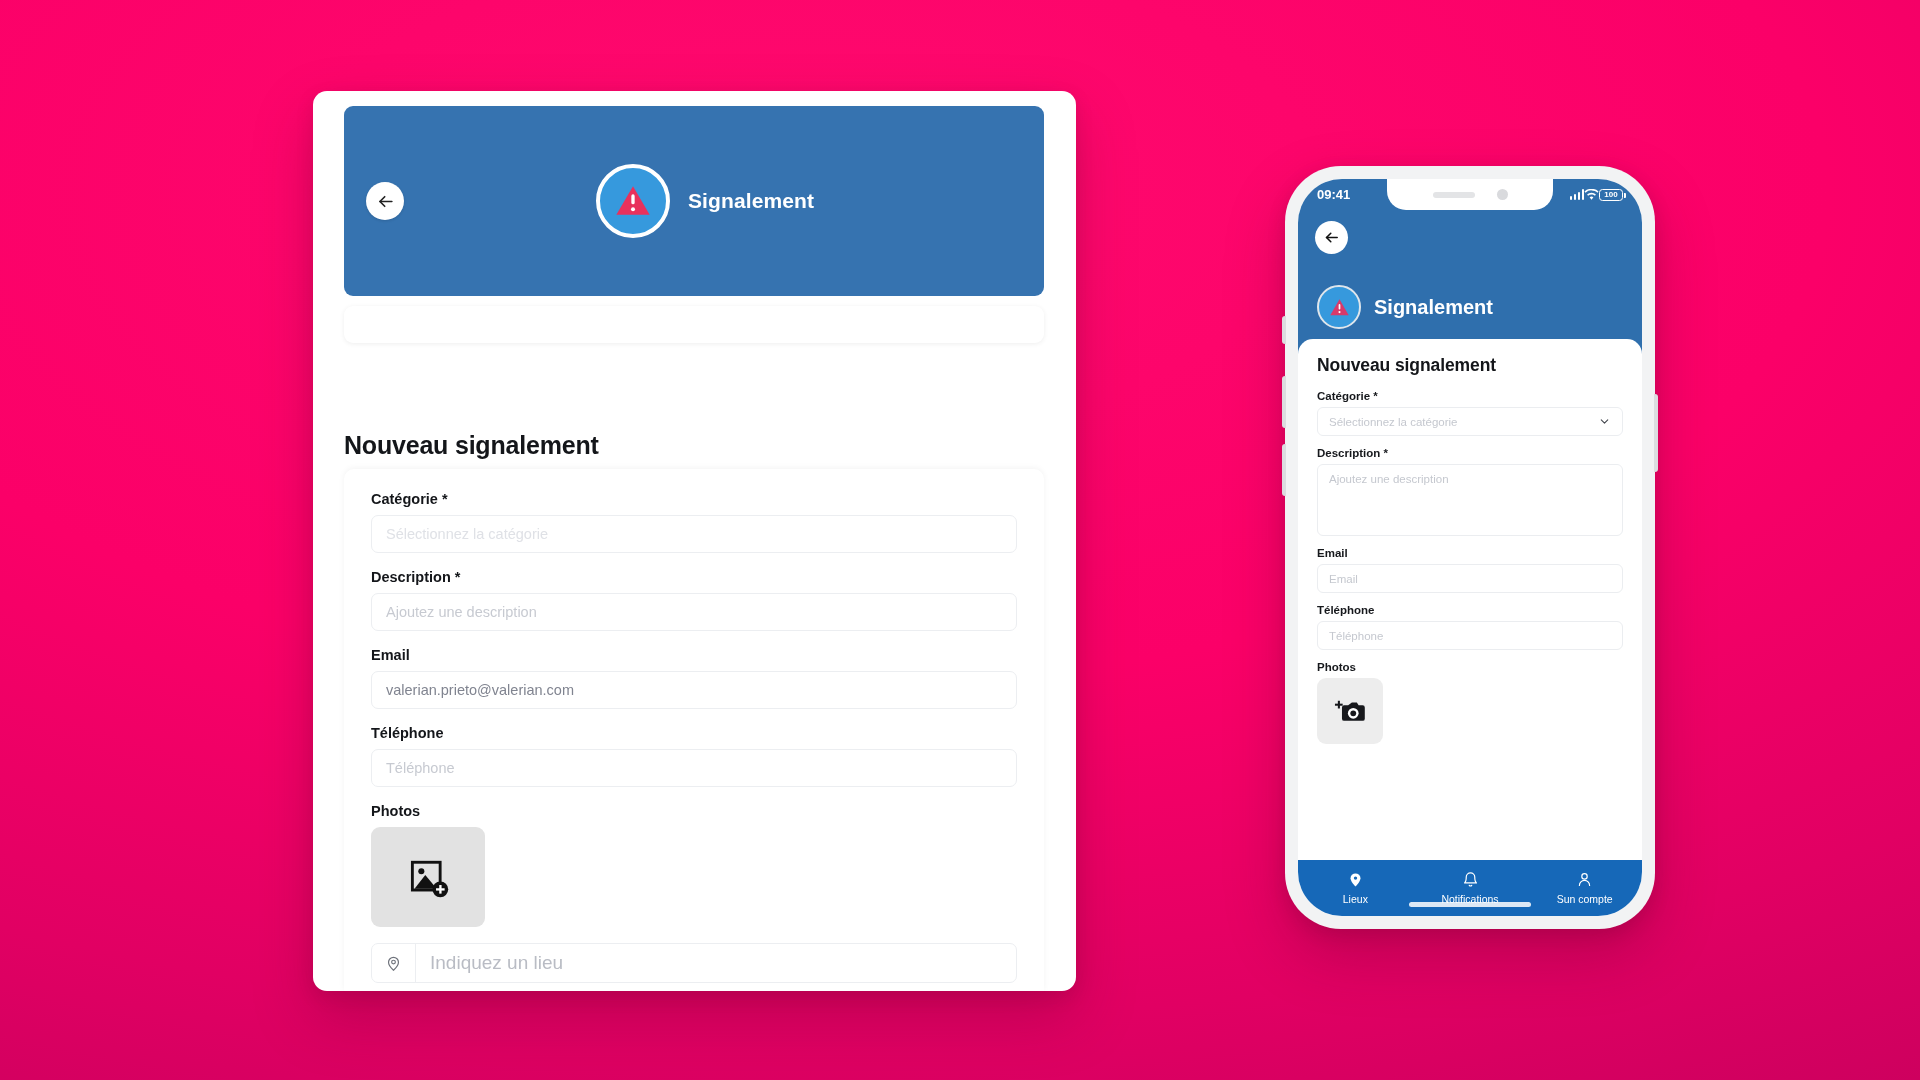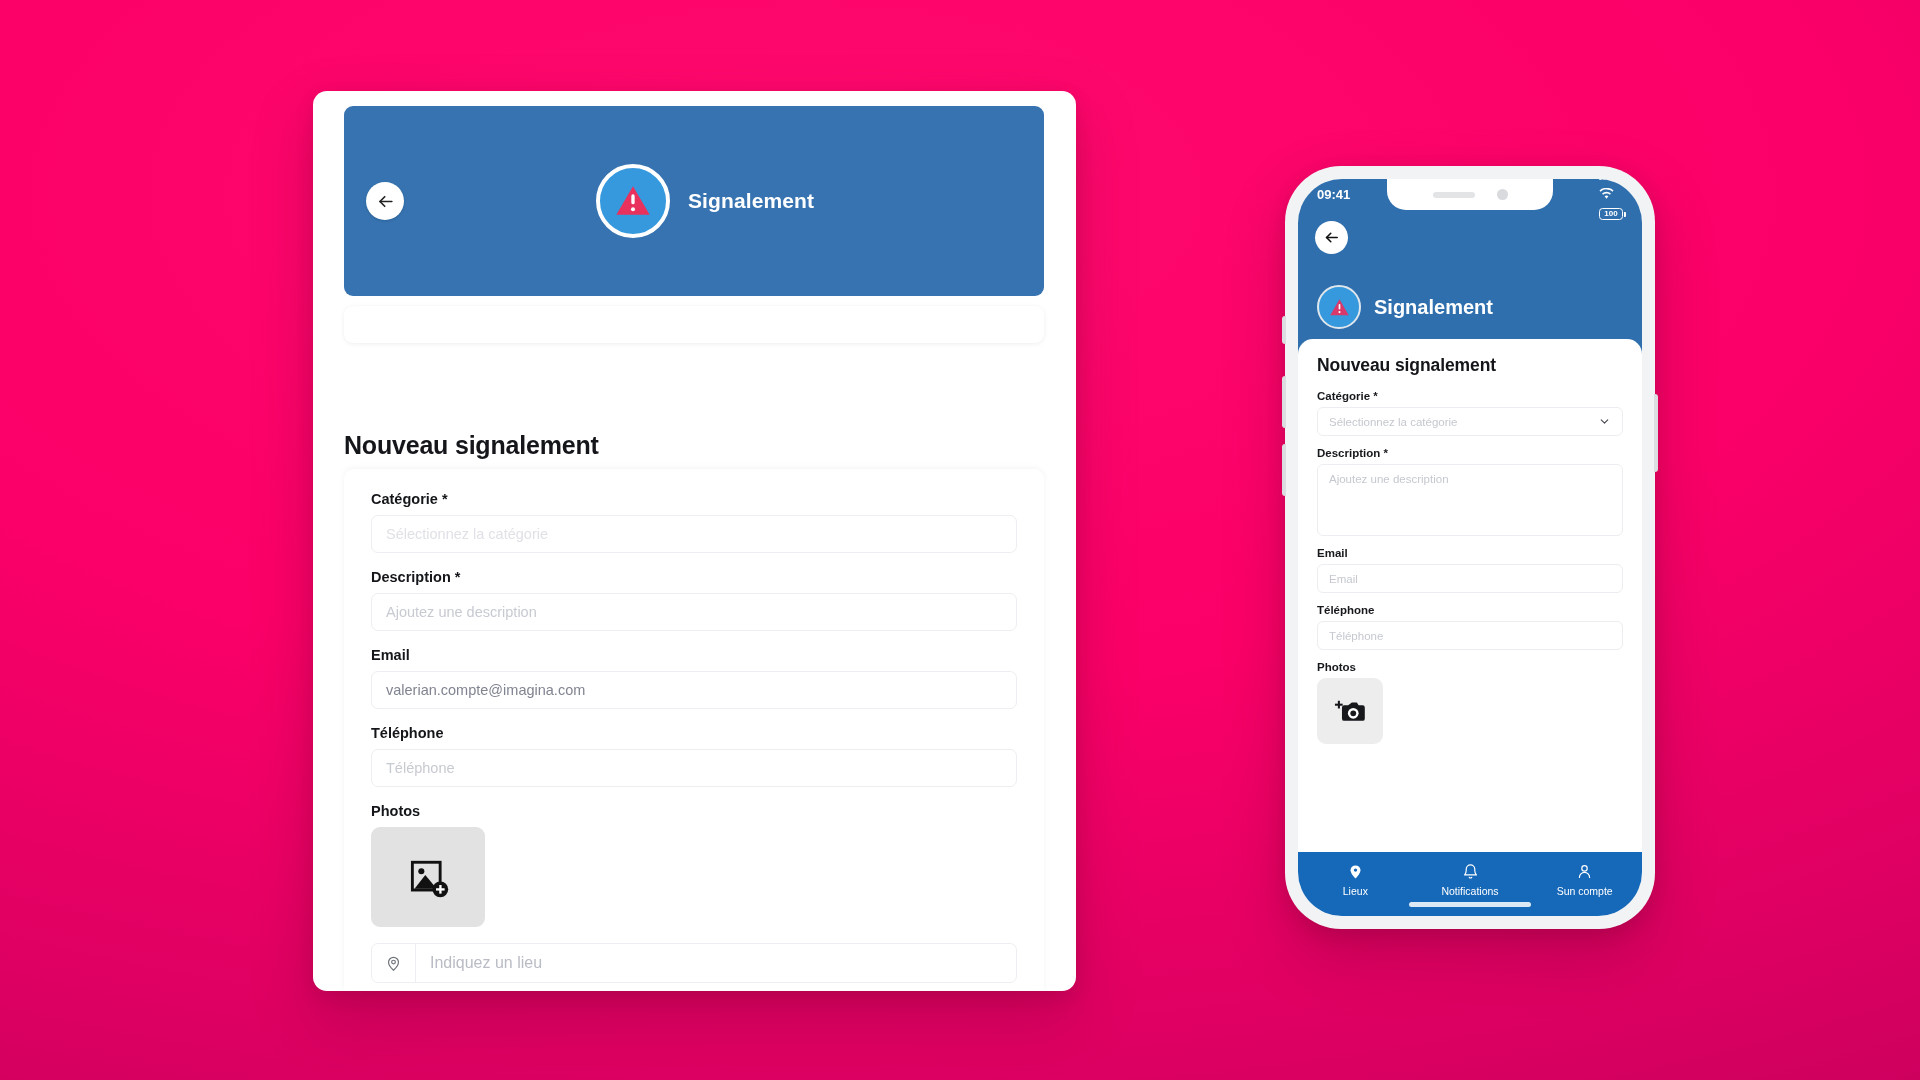--- a/index.html
+++ b/index.html
@@ -176,21 +176,21 @@
   .loc-pin {
     width: 44px;
     display: flex;
     align-items: center;
     justify-content: center;
     border-right: 1px solid #eceef1;
     height: 100%;
   }
   .loc-pin svg { width: 17px; height: 17px; }
   .loc-ph {
-    font-size: 16px;
+    font-size: 19px;
     color: #b9bcc4;
     padding-left: 14px;
   }
 
   
   .phone {
     position: absolute;
     left: 1285px;
     top: 166px;
     width: 370px;
@@ -263,22 +263,22 @@
     display: flex;
     align-items: center;
     justify-content: space-between;
     padding: 0 19px;
     color: #ffffff;
     font-size: 13px;
     font-weight: 700;
   }
   .status-right {
     display: flex;
-    gap: 8px;
-    flex-direction: column;
+    align-items: center;
+    gap: 0;
   }
   .sig-bars { display: flex; align-items: flex-end; gap: 1.5px; height: 11px; }
   .sig-bars i { width: 2.5px; background: #fff; border-radius: 1px; display: block; }
   .sig-bars i:nth-child(1) { height: 4px; }
   .sig-bars i:nth-child(2) { height: 6px; }
   .sig-bars i:nth-child(3) { height: 8.5px; }
   .sig-bars i:nth-child(4) { height: 11px; }
   .wifi-ico svg { width: 15px; height: 12px; display: block; }
   .batt {
     border: 1.6px solid #fff;
@@ -396,21 +396,21 @@
     border-radius: 9px;
     display: flex;
     align-items: center;
     justify-content: center;
   }
   .ph-photo-tile svg { width: 33px; height: 33px; }
 
   .ph-tabbar {
     position: absolute;
     left: 0; right: 0; bottom: 0;
-    height: 64px;
+    height: 56px;
     background: #1668b8;
     display: flex;
     align-items: flex-start;
     padding-top: 11px;
   }
   .ph-tab {
     flex: 1;
     display: flex;
     flex-direction: column;
     align-items: center;
@@ -469,21 +469,21 @@
       <div class="f-control faint">Sélectionnez la catégorie</div>
     </div>
 
     <div class="field">
       <span class="f-label">Description *</span>
       <div class="f-control placeholder">Ajoutez une description</div>
     </div>
 
     <div class="field">
       <span class="f-label">Email</span>
-      <div class="f-control">valerian.compte@imagina.com</div>
+      <div class="f-control">valerian.prieto@valerian.com</div>
     </div>
 
     <div class="field">
       <span class="f-label">Téléphone</span>
       <div class="f-control placeholder">Téléphone</div>
     </div>
 
     <div class="field">
       <span class="f-label">Photos</span>
       <div class="photo-tile">

